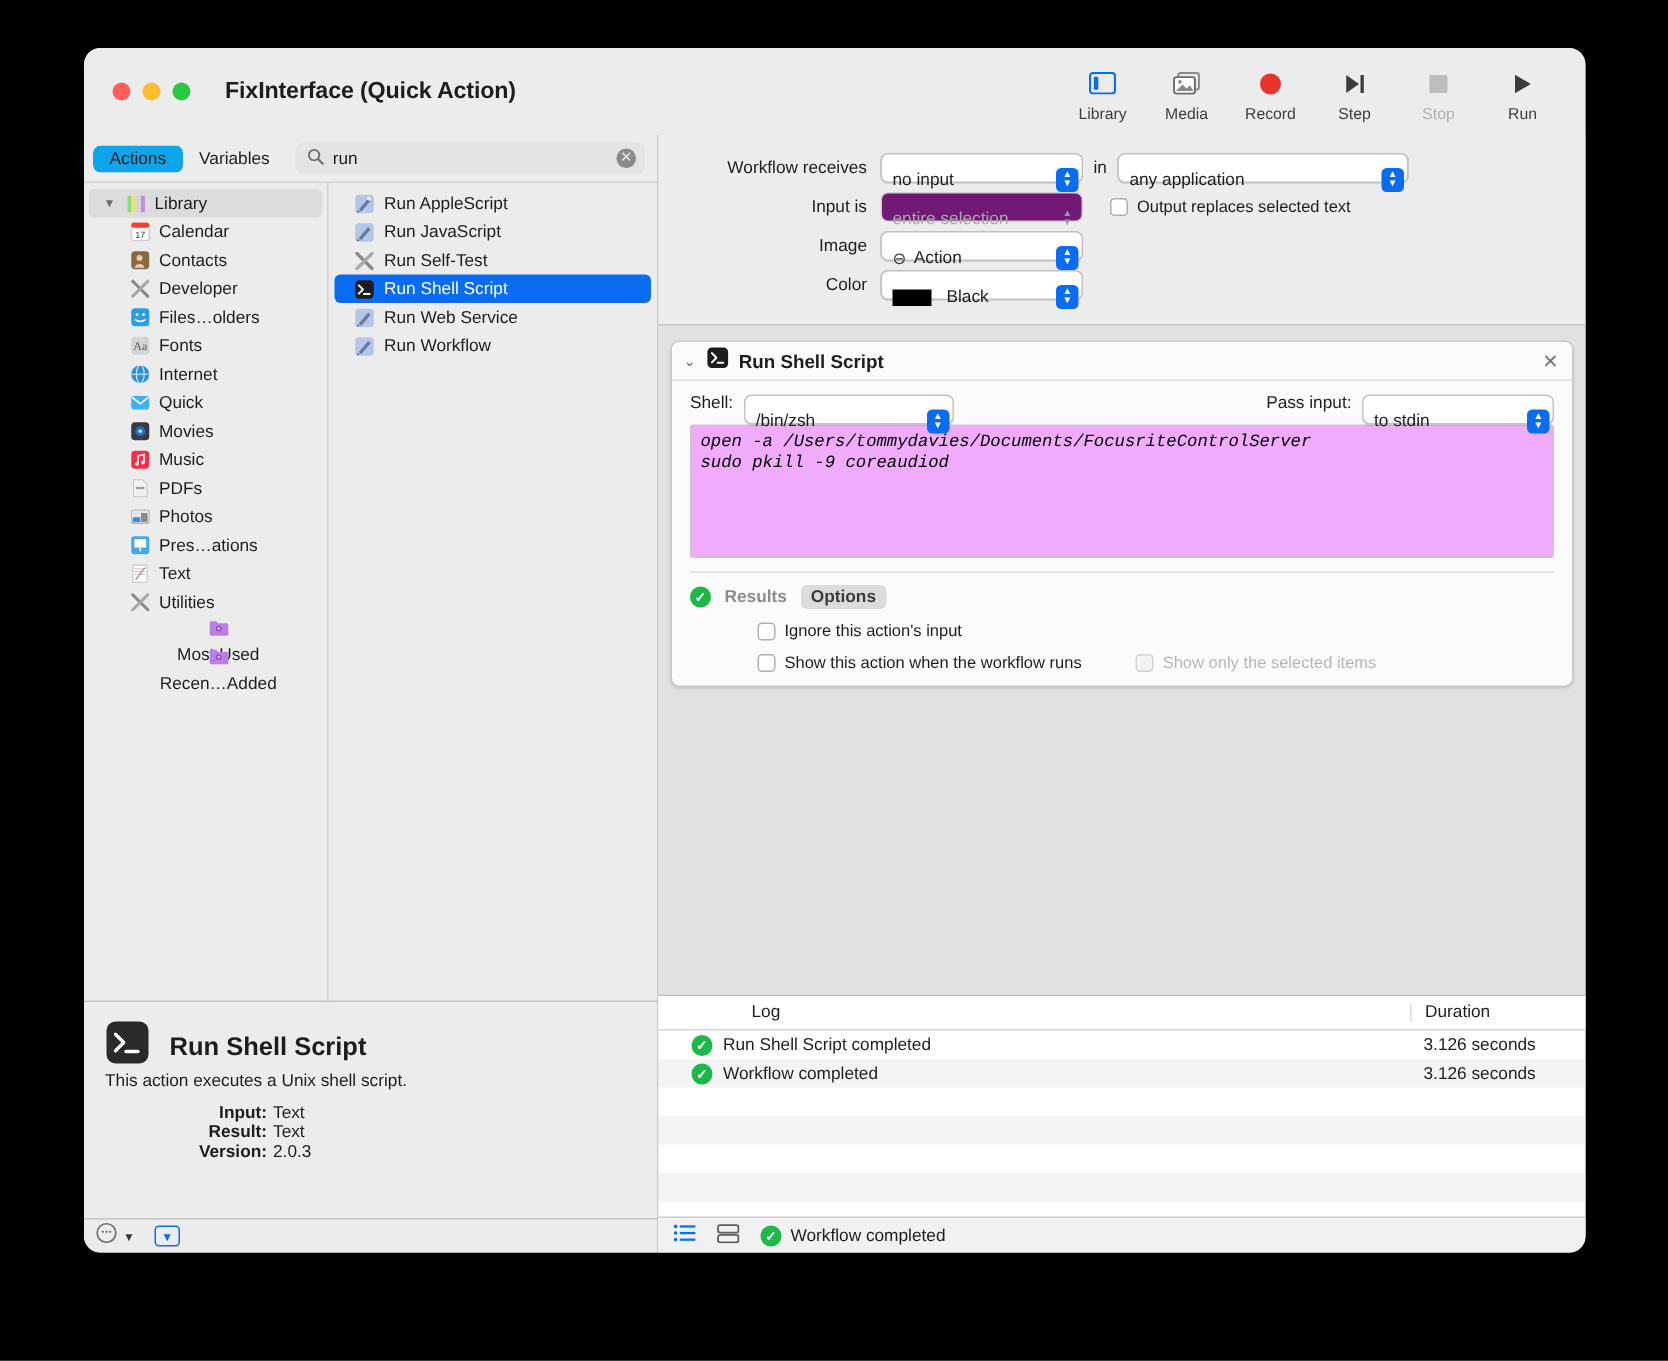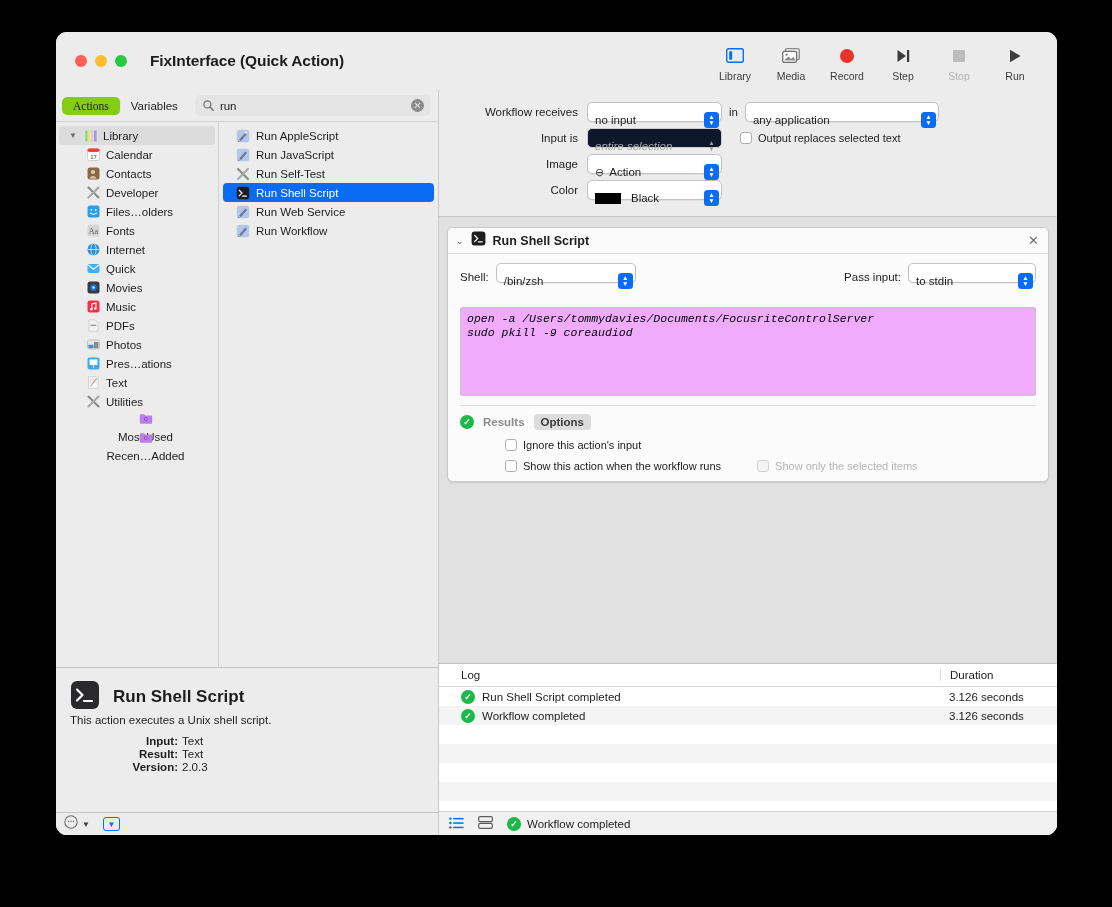--- a/index.html
+++ b/index.html
@@ -81,21 +81,21 @@
     display: flex;
     border-radius: 5px;
     overflow: hidden;
   }
   .seg-btn {
     font-size: 11.5px;
     padding: 3px 11px;
     color: #1d1d1f;
     border-radius: 5px;
   }
-  .seg-btn.active { background: #84cc16; box-shadow: 0 0 0 0.5px rgba(0,0,0,0.07); font-family: Liberation Serif, serif; }
+  .seg-btn.active { background: #0ea5e9; box-shadow: 0 0 0 0.5px rgba(0,0,0,0.07); }
   .search {
     flex: 1;
     height: 21px;
     background: #e4e4e4;
     border-radius: 5px;
     display: flex; align-items: center;
     padding: 0 6px 0 8px;
     gap: 6px;
     position: relative;
   }
@@ -197,21 +197,21 @@
     background: #fff;
     border: 0.5px solid #c2c2c2;
     border-radius: 5px;
     box-shadow: 0 0.5px 0.5px rgba(0,0,0,0.1);
     display: flex; align-items: center;
     padding: 16px 2px 0 7px;
     font-size: 11.5px; color: #1d1d1f;
     position: relative;
   }
   .popup .txt { flex: 1; display:flex; align-items:center; gap:5px; }
-  .popup.disabled { background: #0f172a; color: #a8a8a8; border-color: #d0d0d0; box-shadow:none;font-style:italic;}
+  .popup.disabled { background: #701a75; color: #a8a8a8; border-color: #d0d0d0; box-shadow:none;}
   .stepper {
     width: 15px; height: 16px;
     background: #0a6cf2;
     border-radius: 3.5px;
     display: flex; flex-direction: column;
     align-items: center; justify-content: center;
     color: #fff; font-size: 6.5px; line-height: 6px;
     flex: none;
   }
   .stepper.plain {
@@ -247,21 +247,21 @@
     display: flex; align-items: center;
     padding: 0 9px 0 8px;
     gap: 7px;
     border-bottom: 1px solid #dcdcdc;
     background: #fbfbfb;
   }
   .card-title { font-size: 12.5px; font-weight: 700; color: #1d1d1f; flex: 1; }
   .card-x { font-size: 13px; color: #737373; }
   .card-chev { font-size: 9px; color: #5c5c5c; }
   .card-body { padding: 9px 12px 0 12px; }
-  .shell-row { display: flex; align-items: flex-end; margin-bottom: 24px; }
+  .shell-row { display: flex; align-items: flex-start; margin-bottom: 0; }
   .shell-lbl { font-size: 11.5px; color: #1d1d1f; margin-right: 7px; }
   .script {
     border: 1px solid #c6c6c6;
     border-radius: 2px;
     background: #f0abfc;
     height: 89px;
     padding: 4px 6px;
     font-family: "Liberation Mono", monospace;
     font-size: 11.5px;
     line-height: 13.5px;
@@ -290,20 +290,21 @@
     height: 172px;
     background: #fff;
     border-top: 1px solid #c0c0c0;
     display: flex; flex-direction: column;
   }
   .log-head {
     display: flex; height: 23px; align-items: center;
     border-bottom: 1px solid #d6d6d6;
     font-size: 11.5px; color: #1d1d1f;
     background: #fff;
+    padding-left: 40px;
   }
   .log-c1 { flex: 1; padding-left: 22px; }
   .log-c2 { width: 117px; padding-left: 9px; border-left: 1px solid #dcdcdc; }
   .log-rows { flex: 1; overflow: hidden; }
   .log-row { display: flex; height: 19px; align-items: center; font-size: 11.5px; color: #1d1d1f; }
   .log-row.alt { background: #f4f4f4; }
   .log-r1 { flex: 1; padding-left: 22px; display: flex; align-items: center; gap: 7px; }
   .log-r2 { width: 117px; padding-left: 9px; }
   .log-status {
     height: 24px; border-top: 1px solid #cfcfcf;

